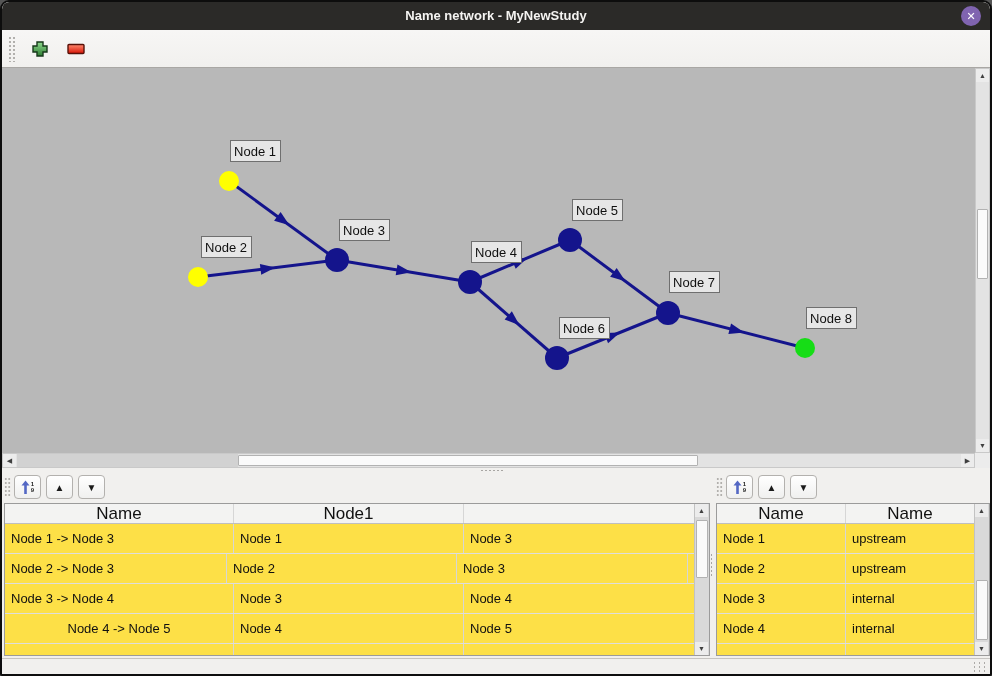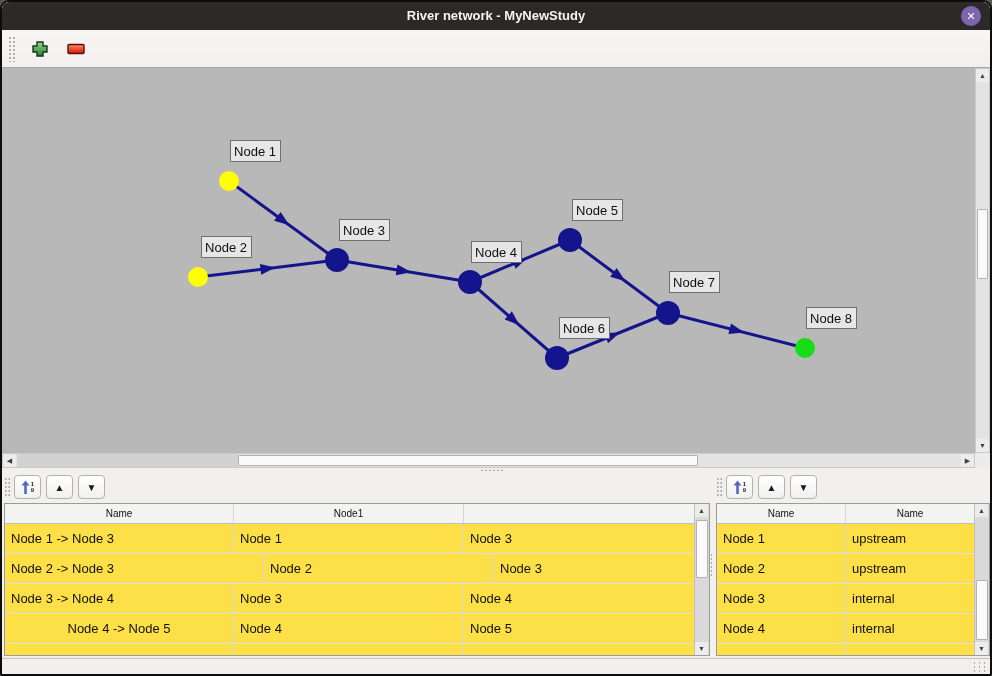--- a/index.html
+++ b/index.html
@@ -90,21 +90,21 @@
   }
   .sorticon { display:flex; align-items:center; }
   .sorticon .nums { display:flex; flex-direction:column; font-size:6px; line-height:6px; color:#222; margin-left:1px; font-weight:bold; }
   
   .tbl {
     position:absolute; top:501px; height:153px; background:#ffffff;
     border:1px solid #9b9b9b;
   }
   .thead { display:flex; height:20px; background:#f3f3f2; border-bottom:1px solid #bfbfbf; }
   .th {
-    font-size:10px; line-height:19px; text-align:center; color:#111;
+    font-size:17px; line-height:19px; text-align:center; color:#111;
     border-right:1px solid #d6d6d6; overflow:hidden; flex:0 0 auto;
   }
   .tr { display:flex; height:30px; border-bottom:1px solid #dedede; background:#fde047; }
   .tr-empty { height:11px; border-bottom:none; }
   .td {
     font-size:13px; line-height:29px; padding:0 6px; color:#111;
     border-right:1px solid #d6d6d6; white-space:nowrap; overflow:hidden; flex:0 0 auto;
   }
   .tbl .sb-col { position:absolute; top:0; right:0; width:15px; height:151px; background:#d9d9d9; border-left:1px solid #c2c2c2; }
   
@@ -118,21 +118,21 @@
     background-size:5px 4px; cursor:nwse-resize;
   }
   svg text { font-family:"Liberation Sans", sans-serif; }
 </style>
 </head>
 <body>
 
 <div class="window">
 
   <div class="titlebar">
-    <span class="title">River network - MyNewStudy</span>
+    <span class="title">Name network - MyNewStudy</span>
     <div class="close-btn">
       <span>✕</span>
     </div>
   </div>
 
   <div class="toolbar">
     <div class="grip"></div>
     <div class="tb-btn">
       <svg width="18" height="18" viewBox="0 0 18 18">
         <defs>
@@ -275,21 +275,21 @@
         <div class="th" style="width: 229px;">Name</div>
         <div class="th" style="width: 230px;">Node1</div>
       </div>
     <div class="tbody">
         <div class="tr">
           <div class="td" style="width: 229px;">Node 1 -&gt; Node 3</div>
           <div class="td" style="width: 230px;">Node 1</div>
           <div class="td" style="width: 231px;">Node 3</div>
         </div>
         <div class="tr">
-          <div class="td" style="width: 259px;">Node 2 -&gt; Node 3</div>
+          <div class="td" style="width: 222px;">Node 2 -&gt; Node 3</div>
           <div class="td" style="width: 230px;">Node 2</div>
           <div class="td" style="width: 231px;">Node 3</div>
         </div>
         <div class="tr">
           <div class="td" style="width: 229px;">Node 3 -&gt; Node 4</div>
           <div class="td" style="width: 230px;">Node 3</div>
           <div class="td" style="width: 231px;">Node 4</div>
         </div>
         <div class="tr">
           <div class="td" style="width: 229px; text-align: center;">Node 4 -&gt; Node 5</div>

